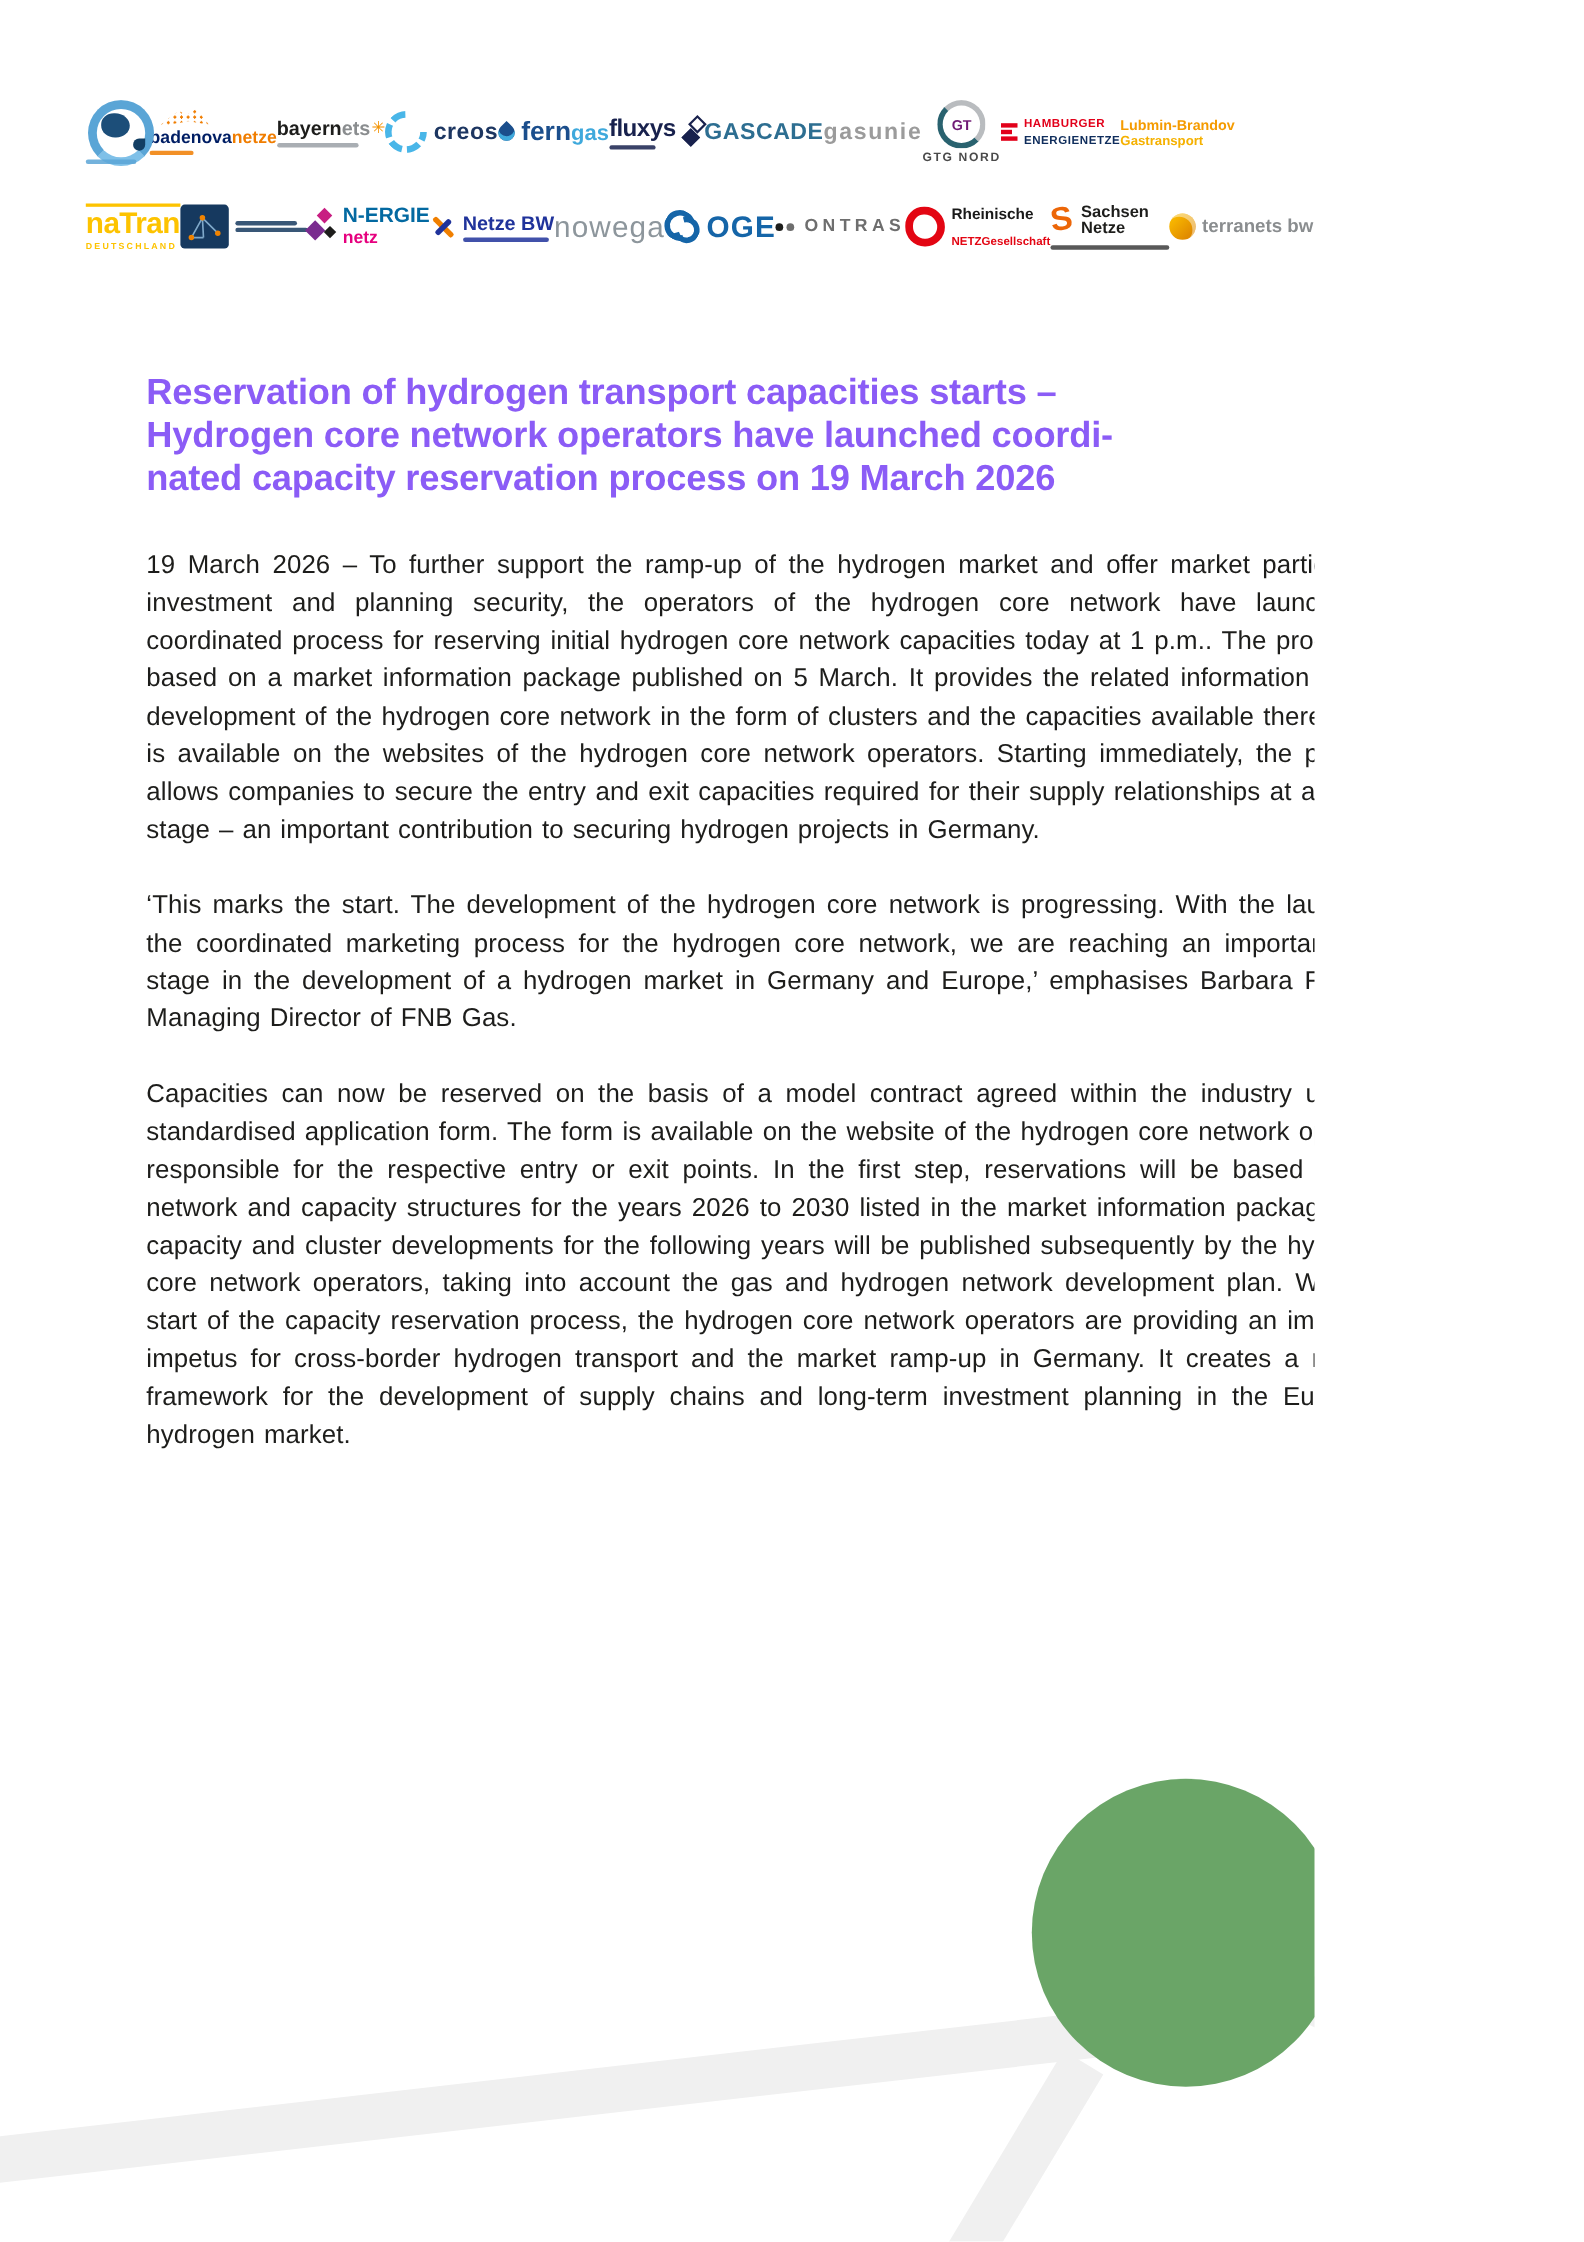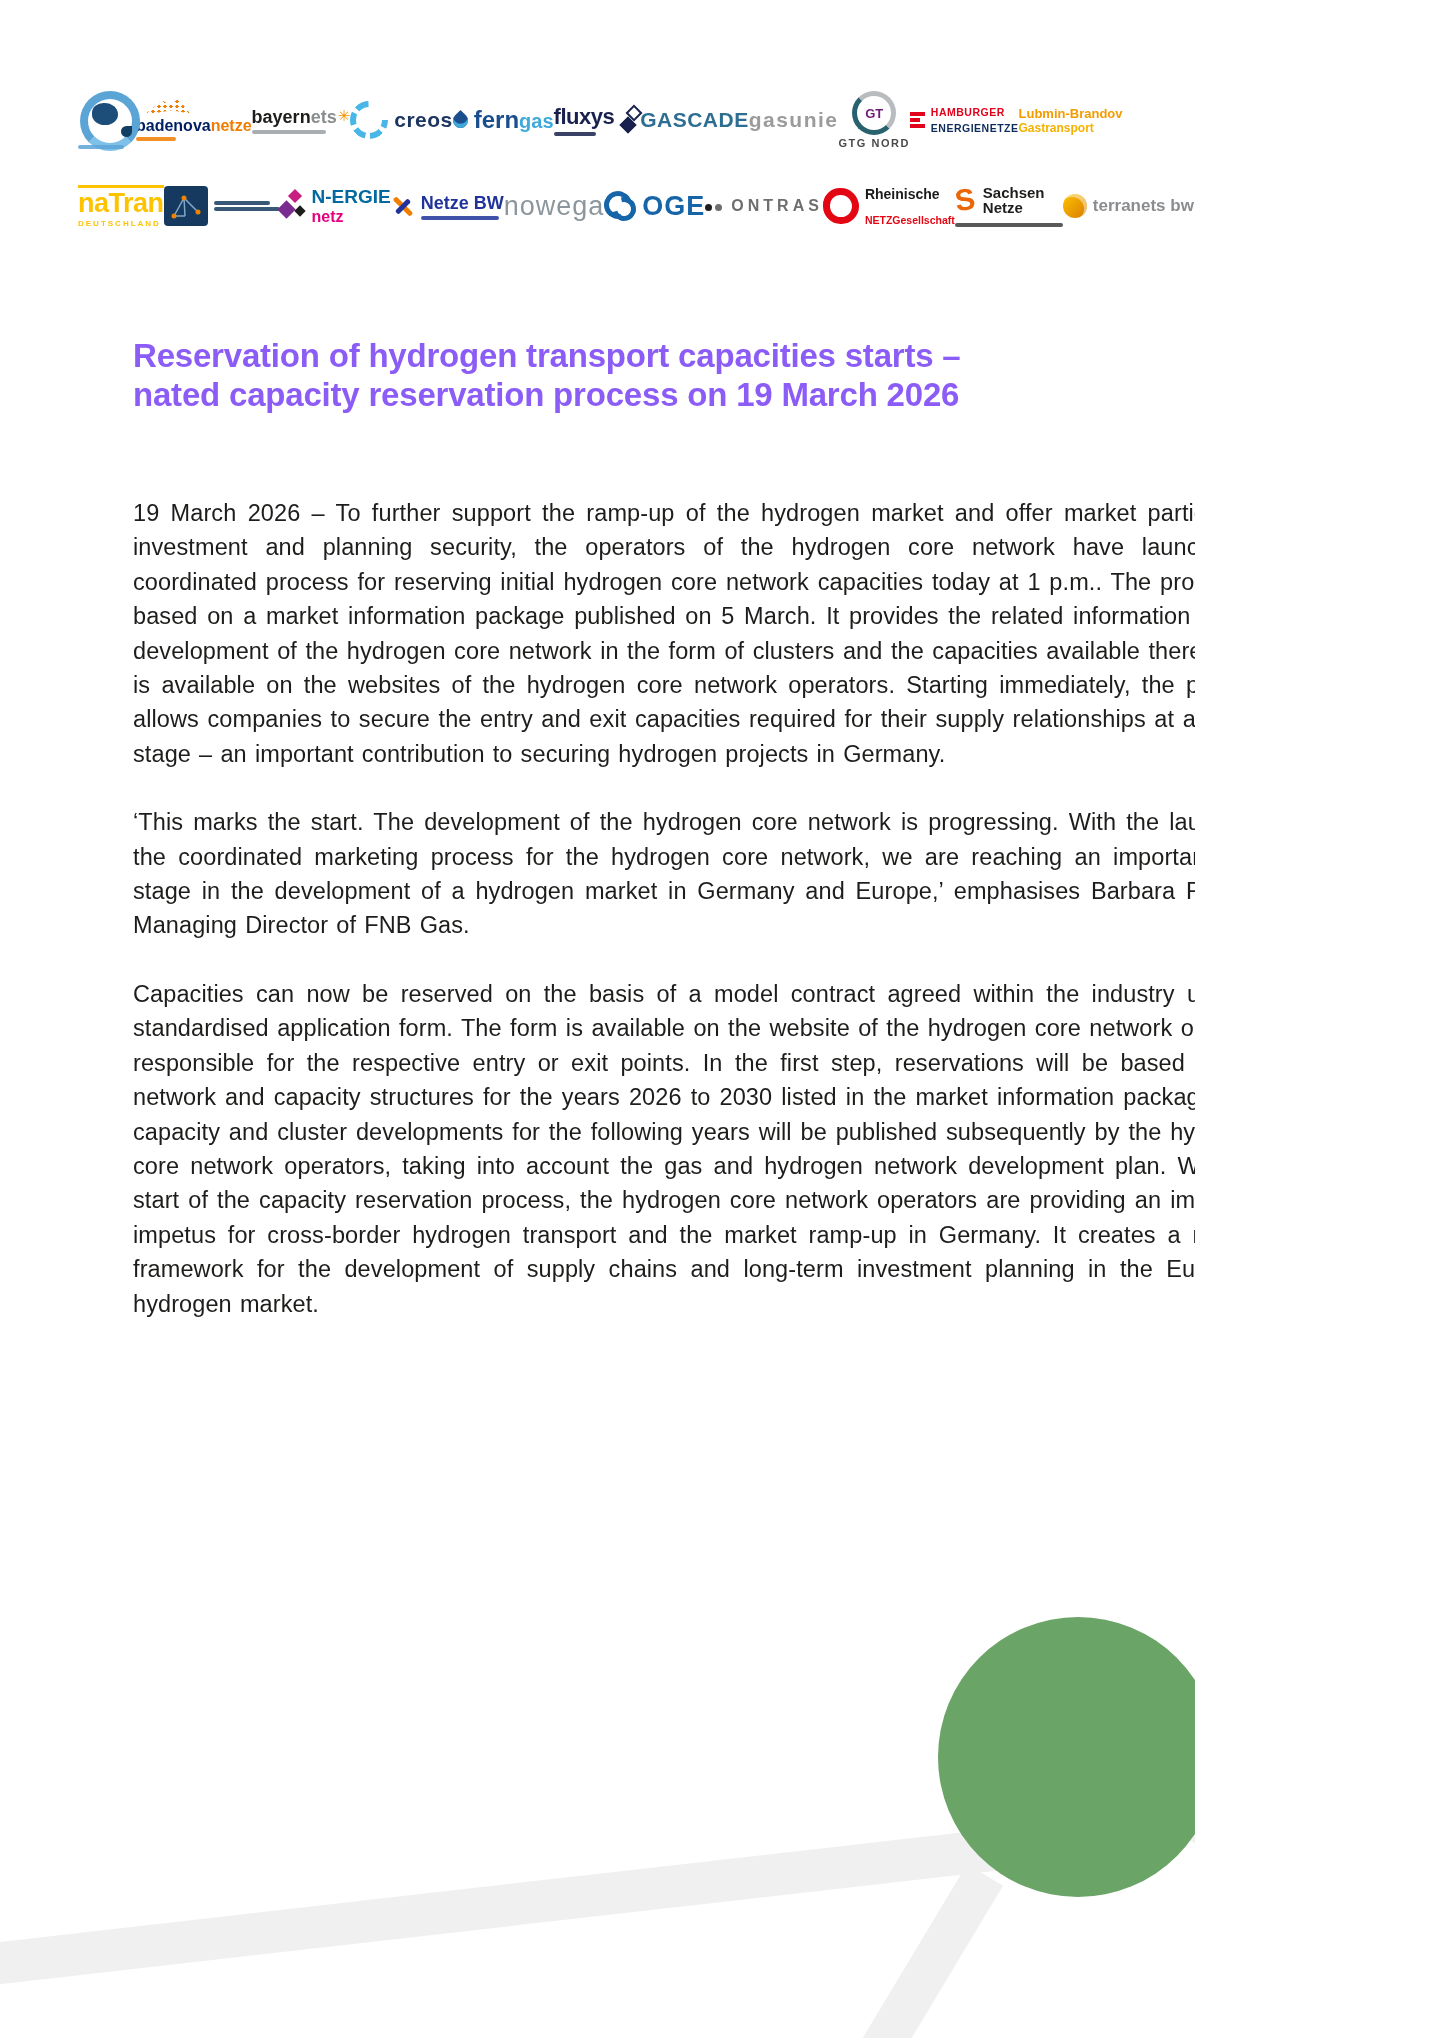--- a/index.html
+++ b/index.html
@@ -321,20 +321,21 @@
 
     <div class="logo">
       <span class="tg-i">T</span>
       <span class="tg-t">Thyssengas</span>
     </div>
 
   </div>
 
   <div class="title">
     <div>Reservation of hydrogen transport capacities starts –</div>
+    <div>Hydrogen core network operators have launched coordi-</div>
     <div>nated capacity reservation process on 19 March 2026</div>
   </div>
 
   <div class="bodytext">
     <p>19 March 2026 – To further support the ramp-up of the hydrogen market and offer market participants investment and planning security, the operators of the hydrogen core network have launched a coordinated process for reserving initial hydrogen core network capacities today at 1 p.m.. The process is based on a market information package published on 5 March. It provides the related information on the development of the hydrogen core network in the form of clusters and the capacities available therein and is available on the websites of the hydrogen core network operators. Starting immediately, the process allows companies to secure the entry and exit capacities required for their supply relationships at an early stage – an important contribution to securing hydrogen projects in Germany.</p>
     <p>‘This marks the start. The development of the hydrogen core network is progressing. With the launch of the coordinated marketing process for the hydrogen core network, we are reaching an important next stage in the development of a hydrogen market in Germany and Europe,’ emphasises Barbara Fischer, Managing Director of FNB Gas.</p>
     <p>Capacities can now be reserved on the basis of a model contract agreed within the industry using a standardised application form. The form is available on the website of the hydrogen core network operator responsible for the respective entry or exit points. In the first step, reservations will be based on the network and capacity structures for the years 2026 to 2030 listed in the market information package. The capacity and cluster developments for the following years will be published subsequently by the hydrogen core network operators, taking into account the gas and hydrogen network development plan. With the start of the capacity reservation process, the hydrogen core network operators are providing an important impetus for cross-border hydrogen transport and the market ramp-up in Germany. It creates a reliable framework for the development of supply chains and long-term investment planning in the European hydrogen market.</p>
   </div>
 
   <svg class="decor" viewBox="0 0 1440 498" width="1440" height="498">

